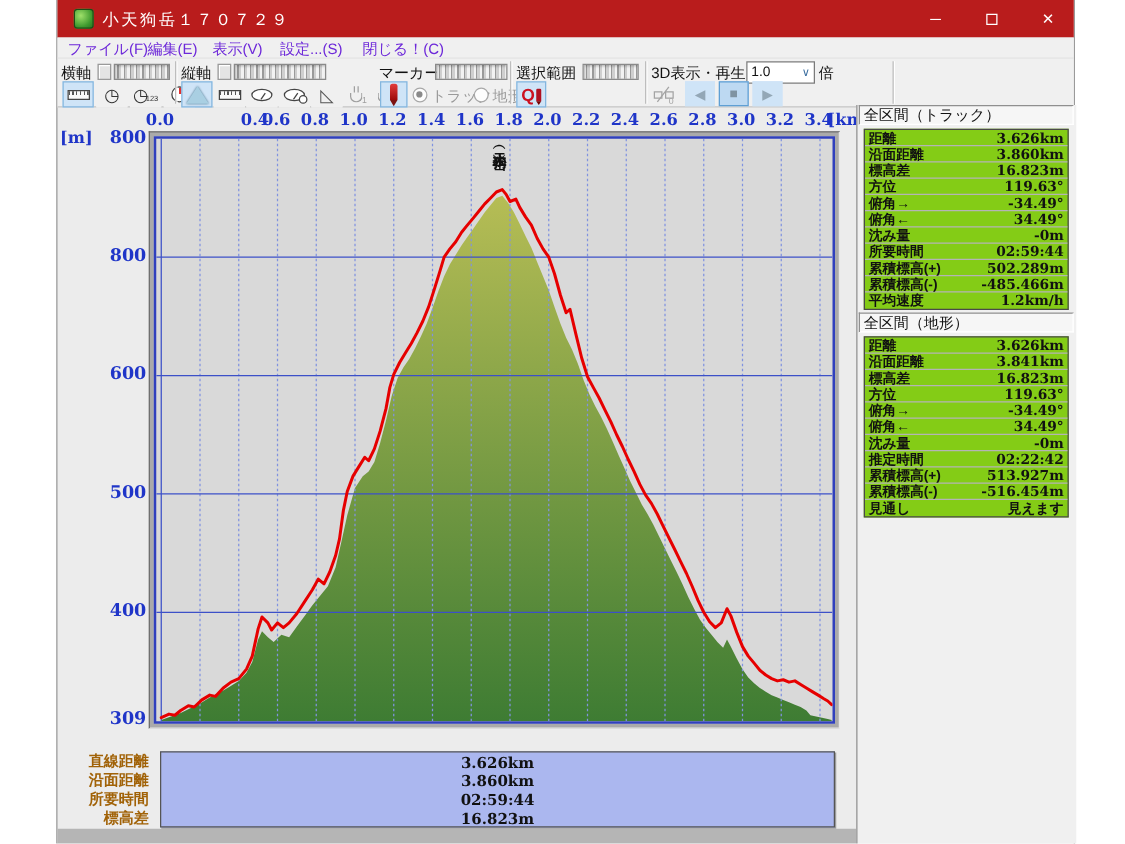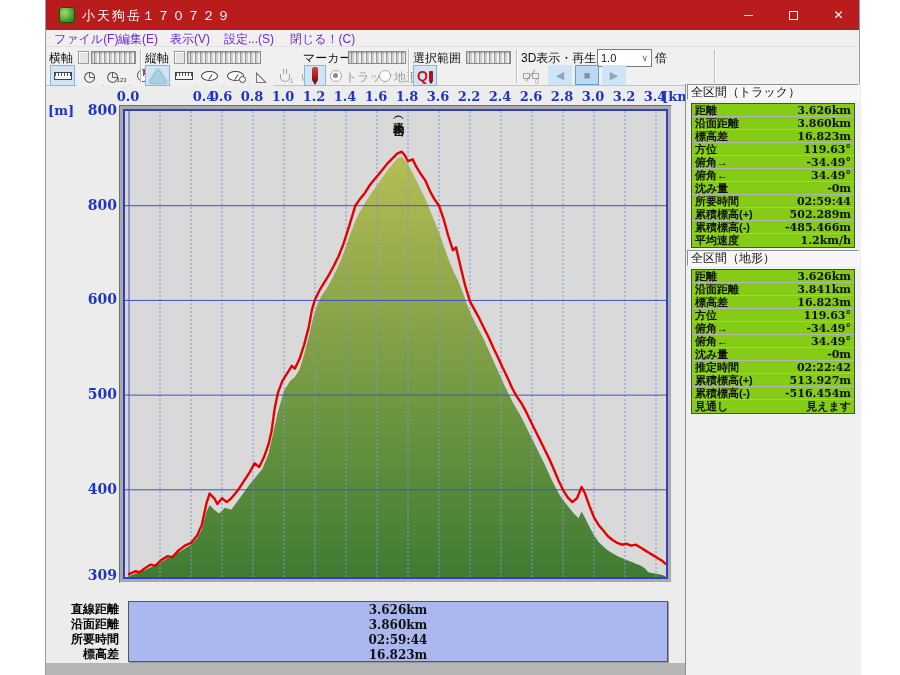--- a/index.html
+++ b/index.html
@@ -76,21 +76,21 @@
                border-top:1px solid #6f6f6f;border-left:1px solid #6f6f6f;border-right:1px solid #e8e8e8;border-bottom:1px solid #e8e8e8;}
   .plot{position:absolute;left:3px;top:3px;width:545px;height:470px;background:#d9d9d9;border:2px solid #3040bd;}
   .peak-label{position:absolute;top:1px;writing-mode:vertical-rl;font-size:11px;font-weight:bold;color:#111;line-height:1;letter-spacing:1px;}
 
   
   .sec-header{position:absolute;left:82px;top:581px;width:540px;height:17px;background:#f2f2f2;border:1px solid #555;
               box-shadow:1px 1px 0 #9a9a9a;display:flex;align-items:center;justify-content:center;font-size:12px;font-weight:bold;color:#111;}
   .sec-box{position:absolute;left:82px;top:601px;width:540px;height:61px;background:#abb7ef;border:1px solid #555;box-shadow:1px 1px 0 #9a9a9a;}
   .sec-row{height:15px;display:flex;align-items:center;justify-content:center;font-size:12px;font-weight:bold;color:#111;
            font-family:"DejaVu Serif",serif;}
-  .sec-label{position:absolute;left:0;width:73px;text-align:right;font-size:12px;font-weight:bold;color:#000000;height:15px;line-height:15px;}
+  .sec-label{position:absolute;left:0;width:73px;text-align:right;font-size:12px;font-weight:bold;color:#a16207;height:15px;line-height:15px;}
   .bottom-strip{position:absolute;left:0;top:663px;width:639px;height:12px;background:#b5b5b5;}
 
   
   .stat-zone{position:absolute;left:639px;top:84px;width:176px;height:591px;background:#f0f0f0;border-left:1px solid #8f8f8f;}
   .stat-header{position:absolute;left:1px;width:172px;height:16px;background:#f6f6f6;border:1px solid #8f8f8f;
                border-bottom-color:#fff;border-right-color:#fff;font-size:12px;font-weight:normal;color:#111;
                display:flex;align-items:center;padding-left:3px;}
   .stat-table{position:absolute;left:5px;width:164px;background:#84cc16;border:1px solid #4a4a4a;}
   .stat-row{height:13px;display:flex;align-items:center;justify-content:space-between;padding:0 3px;border-bottom:1px solid #b4b4b4;}
   .stat-row:last-child{border-bottom:none;}
@@ -223,21 +223,21 @@
     <div id="xticks">
         <div class="xtick" style="left: 82px;">0.0</div>
         <div class="xtick" style="left: 144px; margin-left: 14px;">0.4</div>
         <div class="xtick" style="left: 175px;">0.6</div>
         <div class="xtick" style="left: 206px;">0.8</div>
         <div class="xtick" style="left: 237px;">1.0</div>
         <div class="xtick" style="left: 268px;">1.2</div>
         <div class="xtick" style="left: 299px;">1.4</div>
         <div class="xtick" style="left: 330px;">1.6</div>
         <div class="xtick" style="left: 361px;">1.8</div>
-        <div class="xtick" style="left: 392px;">3.6</div>
+        <div class="xtick" style="left: 392px;">2.0</div>
         <div class="xtick" style="left: 423px;">2.2</div>
         <div class="xtick" style="left: 454px;">2.4</div>
         <div class="xtick" style="left: 485px;">2.6</div>
         <div class="xtick" style="left: 516px;">2.8</div>
         <div class="xtick" style="left: 547px;">3.0</div>
         <div class="xtick" style="left: 578px;">3.2</div>
         <div class="xtick" style="left: 609px;">3.4</div>
       </div>
     <div id="yticks">
         <div class="ytick" style="top: 102px;">800</div>

